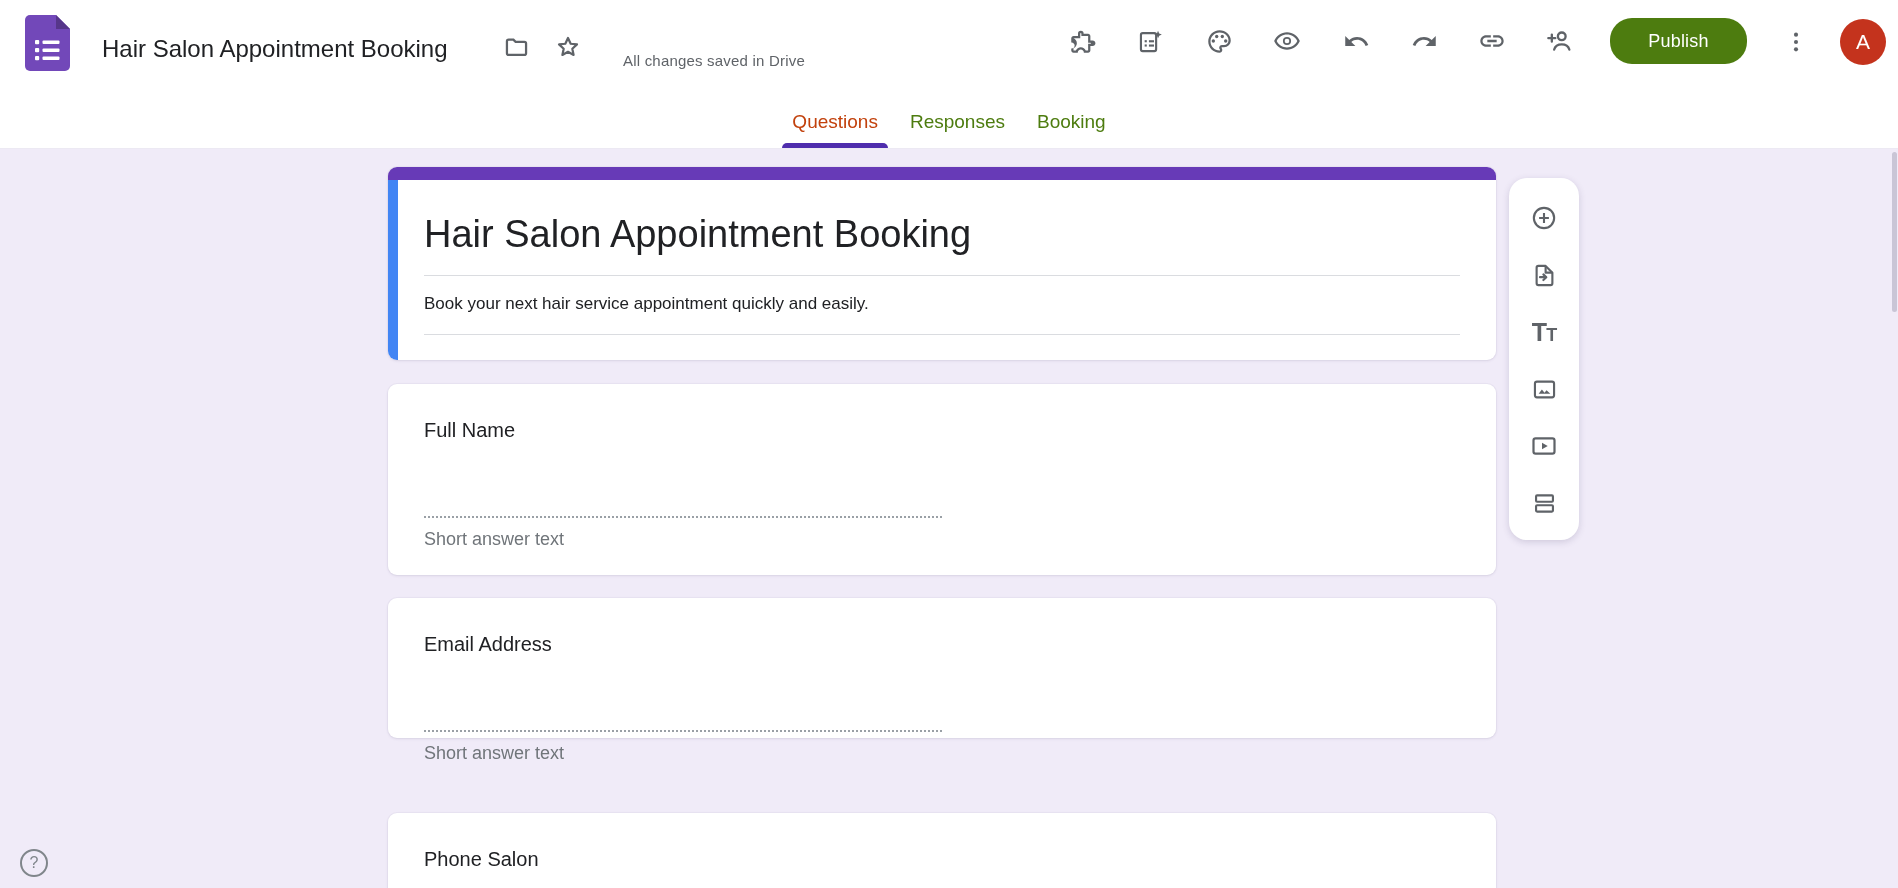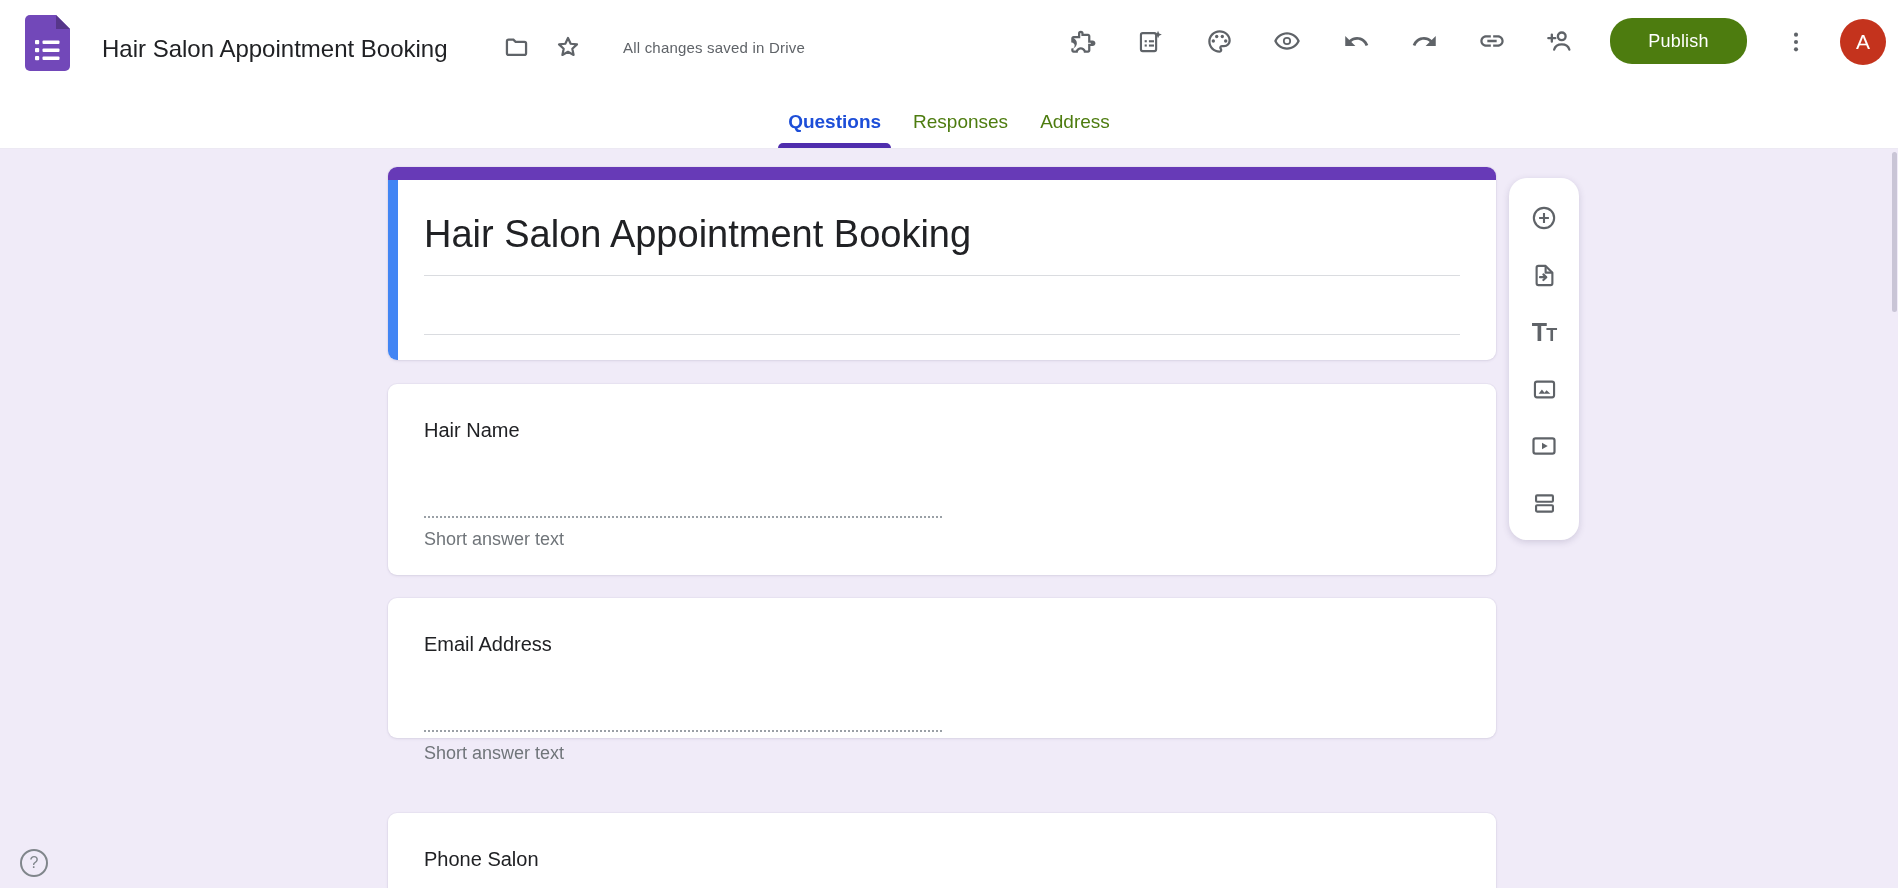--- a/index.html
+++ b/index.html
@@ -11,36 +11,36 @@
   svg { display:block; }
 
   
   .topbar { position:absolute; left:0; top:0; width:1898px; height:149px;
             background:#ffffff; border-bottom:1px solid #ECE9F3; z-index:5; }
   .logo { position:absolute; left:25px; top:15px; width:45px; height:56px; cursor:pointer; }
   .doc-title { position:absolute; left:102px; top:35px; font-size:24px; color:#202124;
                white-space:nowrap; }
   .abtn { position:absolute; width:48px; height:48px; border-radius:50%;
           display:flex; align-items:center; justify-content:center; cursor:pointer; }
-  .save-status { position:absolute; left:623px; top:39px; font-size:15px; color:#5f6368;
+  .save-status { position:absolute; left:623px; top:52px; font-size:15px; color:#5f6368;
                  letter-spacing:.2px; white-space:nowrap; cursor:pointer; }
   .publish-btn { position:absolute; left:1610px; top:18px; width:137px; height:46px;
                  background:#4d7c0f; color:#ffffff; font-size:18px; font-weight:500;
                  border:none; border-radius:22px; display:flex; align-items:center;
                  justify-content:center; cursor:pointer; font-family:inherit; letter-spacing:.2px; }
   .avatar { position:absolute; left:1840px; top:19px; width:46px; height:46px; border-radius:50%;
             background:#C4331D; color:#fff; font-size:21px; font-weight:500;
             display:flex; align-items:center; justify-content:center; cursor:pointer; }
 
   
   .tabbar { position:absolute; left:0; right:0; bottom:0; height:53px;
             display:flex; justify-content:center; }
   .tab { position:relative; height:53px; padding:0 16px; display:flex; align-items:center;
          font-size:19px; color:#4d7c0f; cursor:pointer; }
-  .tab.active { color:#1d4ed8; font-weight:700; }
+  .tab.active { color:#c2410c; font-weight:400; }
   .tab-indicator { position:absolute; left:6px; right:6px; bottom:0; height:5px;
                    background:#4F2DAD; border-radius:5px 5px 0 0; }
 
   
   .card { position:absolute; left:388px; width:1108px; background:#fff; border-radius:9px;
           box-shadow:0 1px 3px rgba(60,50,100,.10), 0 0 0 1px rgba(60,50,100,.03); }
   .header-card { top:167px; height:193px; }
   .theme-bar { position:absolute; left:0; top:0; right:0; height:13px; background:#673AB7;
                border-radius:9px 9px 0 0; }
   .focus-strip { position:absolute; left:0; top:13px; bottom:0; width:10px; background:#4285F4;
@@ -189,35 +189,36 @@
 
   <div class="tabbar">
     <div class="tab active">
       <span>Questions</span>
       <div class="tab-indicator"></div>
     </div>
     <div class="tab">
       <span>Responses</span>
     </div>
     <div class="tab">
-      <span>Address</span>
+      <span>Booking</span>
     </div>
   </div>
 </div>
 
 <div class="card header-card">
   <div class="theme-bar"></div>
   <div class="focus-strip"></div>
   <div class="form-title">Hair Salon Appointment Booking</div>
   <div class="rule rule-1"></div>
+  <div class="form-desc">Book your next hair service appointment quickly and easily.</div>
   <div class="rule rule-2"></div>
 </div>
 
 <div class="card q-card-1">
-  <div class="q-title">Hair Name</div>
+  <div class="q-title">Full Name</div>
   <div class="q-placeholder">Short answer text</div>
   <div class="q-dotted"></div>
 </div>
 
 <div class="card q-card-2">
   <div class="q-title">Email Address</div>
   <div class="q-placeholder">Short answer text</div>
   <div class="q-dotted"></div>
 </div>
 

